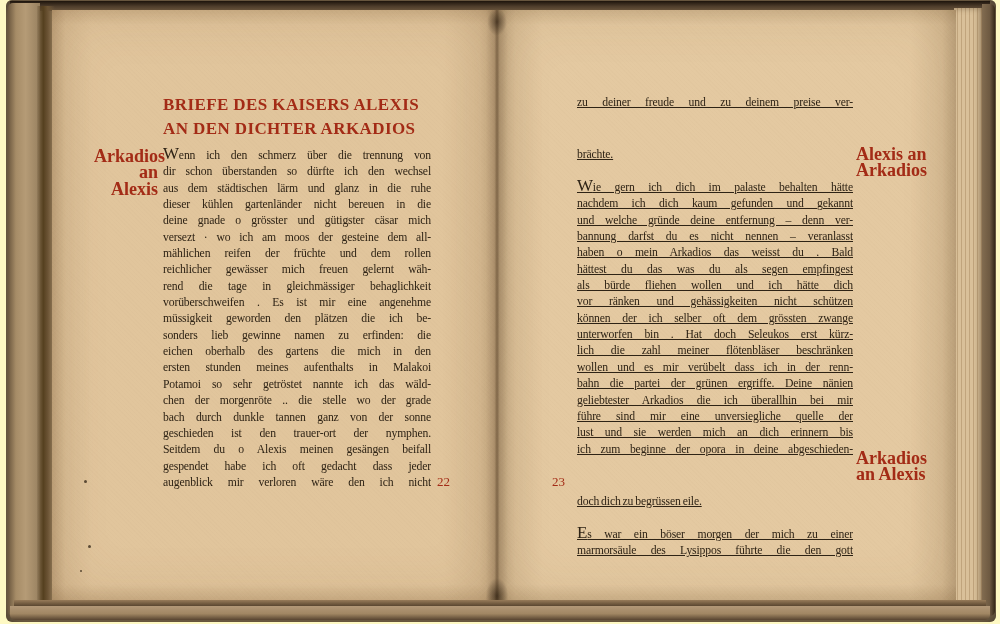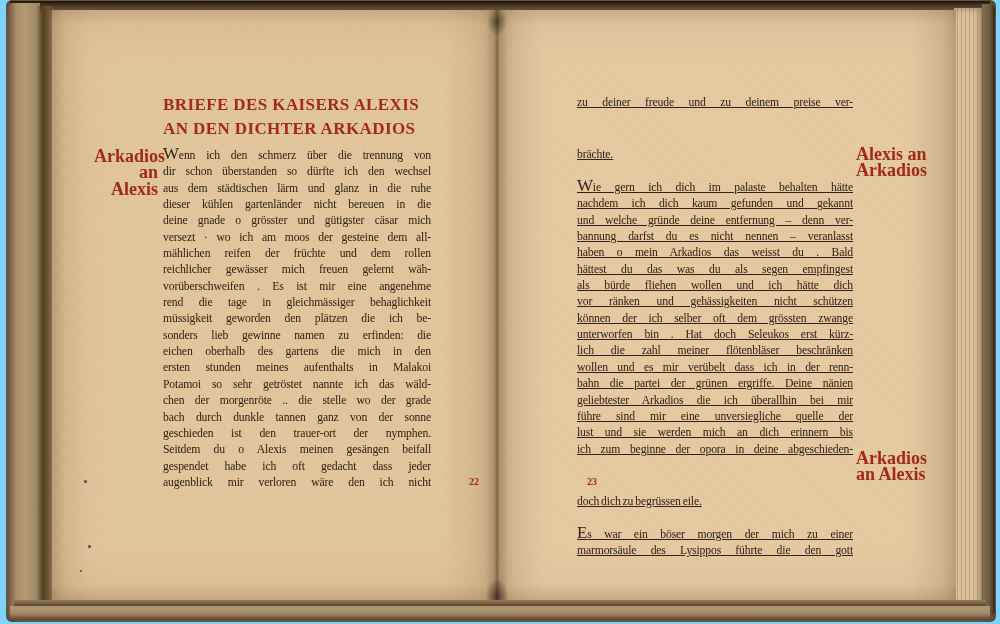--- a/index.html
+++ b/index.html
@@ -1,16 +1,16 @@
 <!DOCTYPE html>
 <html><head>
 <meta charset="utf-8">
 <style>
   html,body{margin:0;padding:0;background:#070503;}
-  .scene{position:relative;width:1000px;height:624px;background:#7dd3fc;overflow:hidden;
+  .scene{position:relative;width:1000px;height:624px;background:#fef9c3;overflow:hidden;
          font-family:"Liberation Serif","DejaVu Serif",serif;}
   
   .cover{position:absolute;left:6px;top:0px;width:990px;height:622px;border-radius:6px;
          background:linear-gradient(90deg,#8e males 0,#8e7757 0);background-color:#8e7757;
          box-shadow:inset 0 0 18px rgba(0,0,0,.6);}
   .left-cover{position:absolute;left:8px;top:3px;width:32px;height:613px;border-radius:5px 0 0 5px;
          background:linear-gradient(90deg,#6b573e 0,#a68c67 25%,#b59b76 55%,#97805f 100%);}
   .left-groove{position:absolute;left:37px;top:6px;width:18px;height:602px;
          background:linear-gradient(90deg,rgba(60,44,26,.1) 0,#55401f 35%,#6b5334 60%,rgba(120,95,60,.25) 85%,rgba(0,0,0,0) 100%);}
   .top-cover{position:absolute;left:10px;top:1px;width:980px;height:10px;
@@ -47,21 +47,21 @@
         linear-gradient(90deg,rgba(0,0,0,0) 0,rgba(90,65,40,.18) 38%,rgba(70,48,26,.5) 50%,rgba(90,65,40,.18) 62%,rgba(0,0,0,0) 100%);}
   .speck{position:absolute;width:3px;height:3px;border-radius:50%;background:#3a2c1b;opacity:.8;}
   
   .print{color:#2e2315;}
   .title{position:absolute;left:163px;top:93px;width:300px;color:#a32b16;
          font-weight:bold;font-size:17px;line-height:24px;letter-spacing:.4px;}
   .mnote{position:absolute;color:#a32b16;font-size:18px;line-height:16.35px;font-weight:bold;}
   .mnote-left{left:94px;top:148px;width:64px;text-align:right;}
   .mnote-rt{left:856px;top:146px;width:80px;text-align:left;}
   .mnote-rb{left:856px;top:450px;width:80px;text-align:left;}
-  .pagenum{position:absolute;color:#a32b16;font-size:10px;line-height:16px;font-weight:bold;margin-left:32px;}
+  .pagenum{position:absolute;color:#a32b16;font-size:13px;line-height:16px;font-weight:normal;}
   .pn-left{left:437px;top:474px;}
   .pn-right{left:535px;top:474px;width:30px;text-align:right;}
   .body{position:absolute;font-size:11.7px;letter-spacing:-.15px;word-spacing:-.8px;}
   .body-left{left:163px;top:148px;width:268px;}
   .body-right{left:577px;top:95px;width:276px;text-decoration:underline;}
   .para + .para{margin-top:16.35px;}
   .bline{height:16.35px;line-height:16.35px;overflow:hidden;
          text-align:justify;text-align-last:justify;white-space:normal;}
   .bline.nj{text-align-last:left;margin-top:36px;}
   .initial{font-size:1.45em;line-height:.7;}
@@ -104,22 +104,22 @@
   <div class="body body-left print">
       <div class="para">
         <div class="bline"><span class="initial">W</span>enn ich den schmerz über die trennung von</div>
         <div class="bline">dir schon überstanden so dürfte ich den wechsel</div>
         <div class="bline">aus dem städtischen lärm und glanz in die ruhe</div>
         <div class="bline">dieser kühlen gartenländer nicht bereuen in die</div>
         <div class="bline">deine gnade o grösster und gütigster cäsar mich</div>
         <div class="bline">versezt · wo ich am moos der gesteine dem all-</div>
         <div class="bline">mählichen reifen der früchte und dem rollen</div>
         <div class="bline">reichlicher gewässer mich freuen gelernt wäh-</div>
+        <div class="bline">rend die tage in gleichmässiger behaglichkeit</div>
         <div class="bline">vorüberschweifen . Es ist mir eine angenehme</div>
-        <div class="bline">rend die tage in gleichmässiger behaglichkeit</div>
         <div class="bline">müssigkeit geworden den plätzen die ich be-</div>
         <div class="bline">sonders lieb gewinne namen zu erfinden: die</div>
         <div class="bline">eichen oberhalb des gartens die mich in den</div>
         <div class="bline">ersten stunden meines aufenthalts in Malakoi</div>
         <div class="bline">Potamoi so sehr getröstet nannte ich das wäld-</div>
         <div class="bline">chen der morgenröte .. die stelle wo der grade</div>
         <div class="bline">bach durch dunkle tannen ganz von der sonne</div>
         <div class="bline">geschieden ist den trauer-ort der nymphen.</div>
         <div class="bline">Seitdem du o Alexis meinen gesängen beifall</div>
         <div class="bline">gespendet habe ich oft gedacht dass jeder</div>

